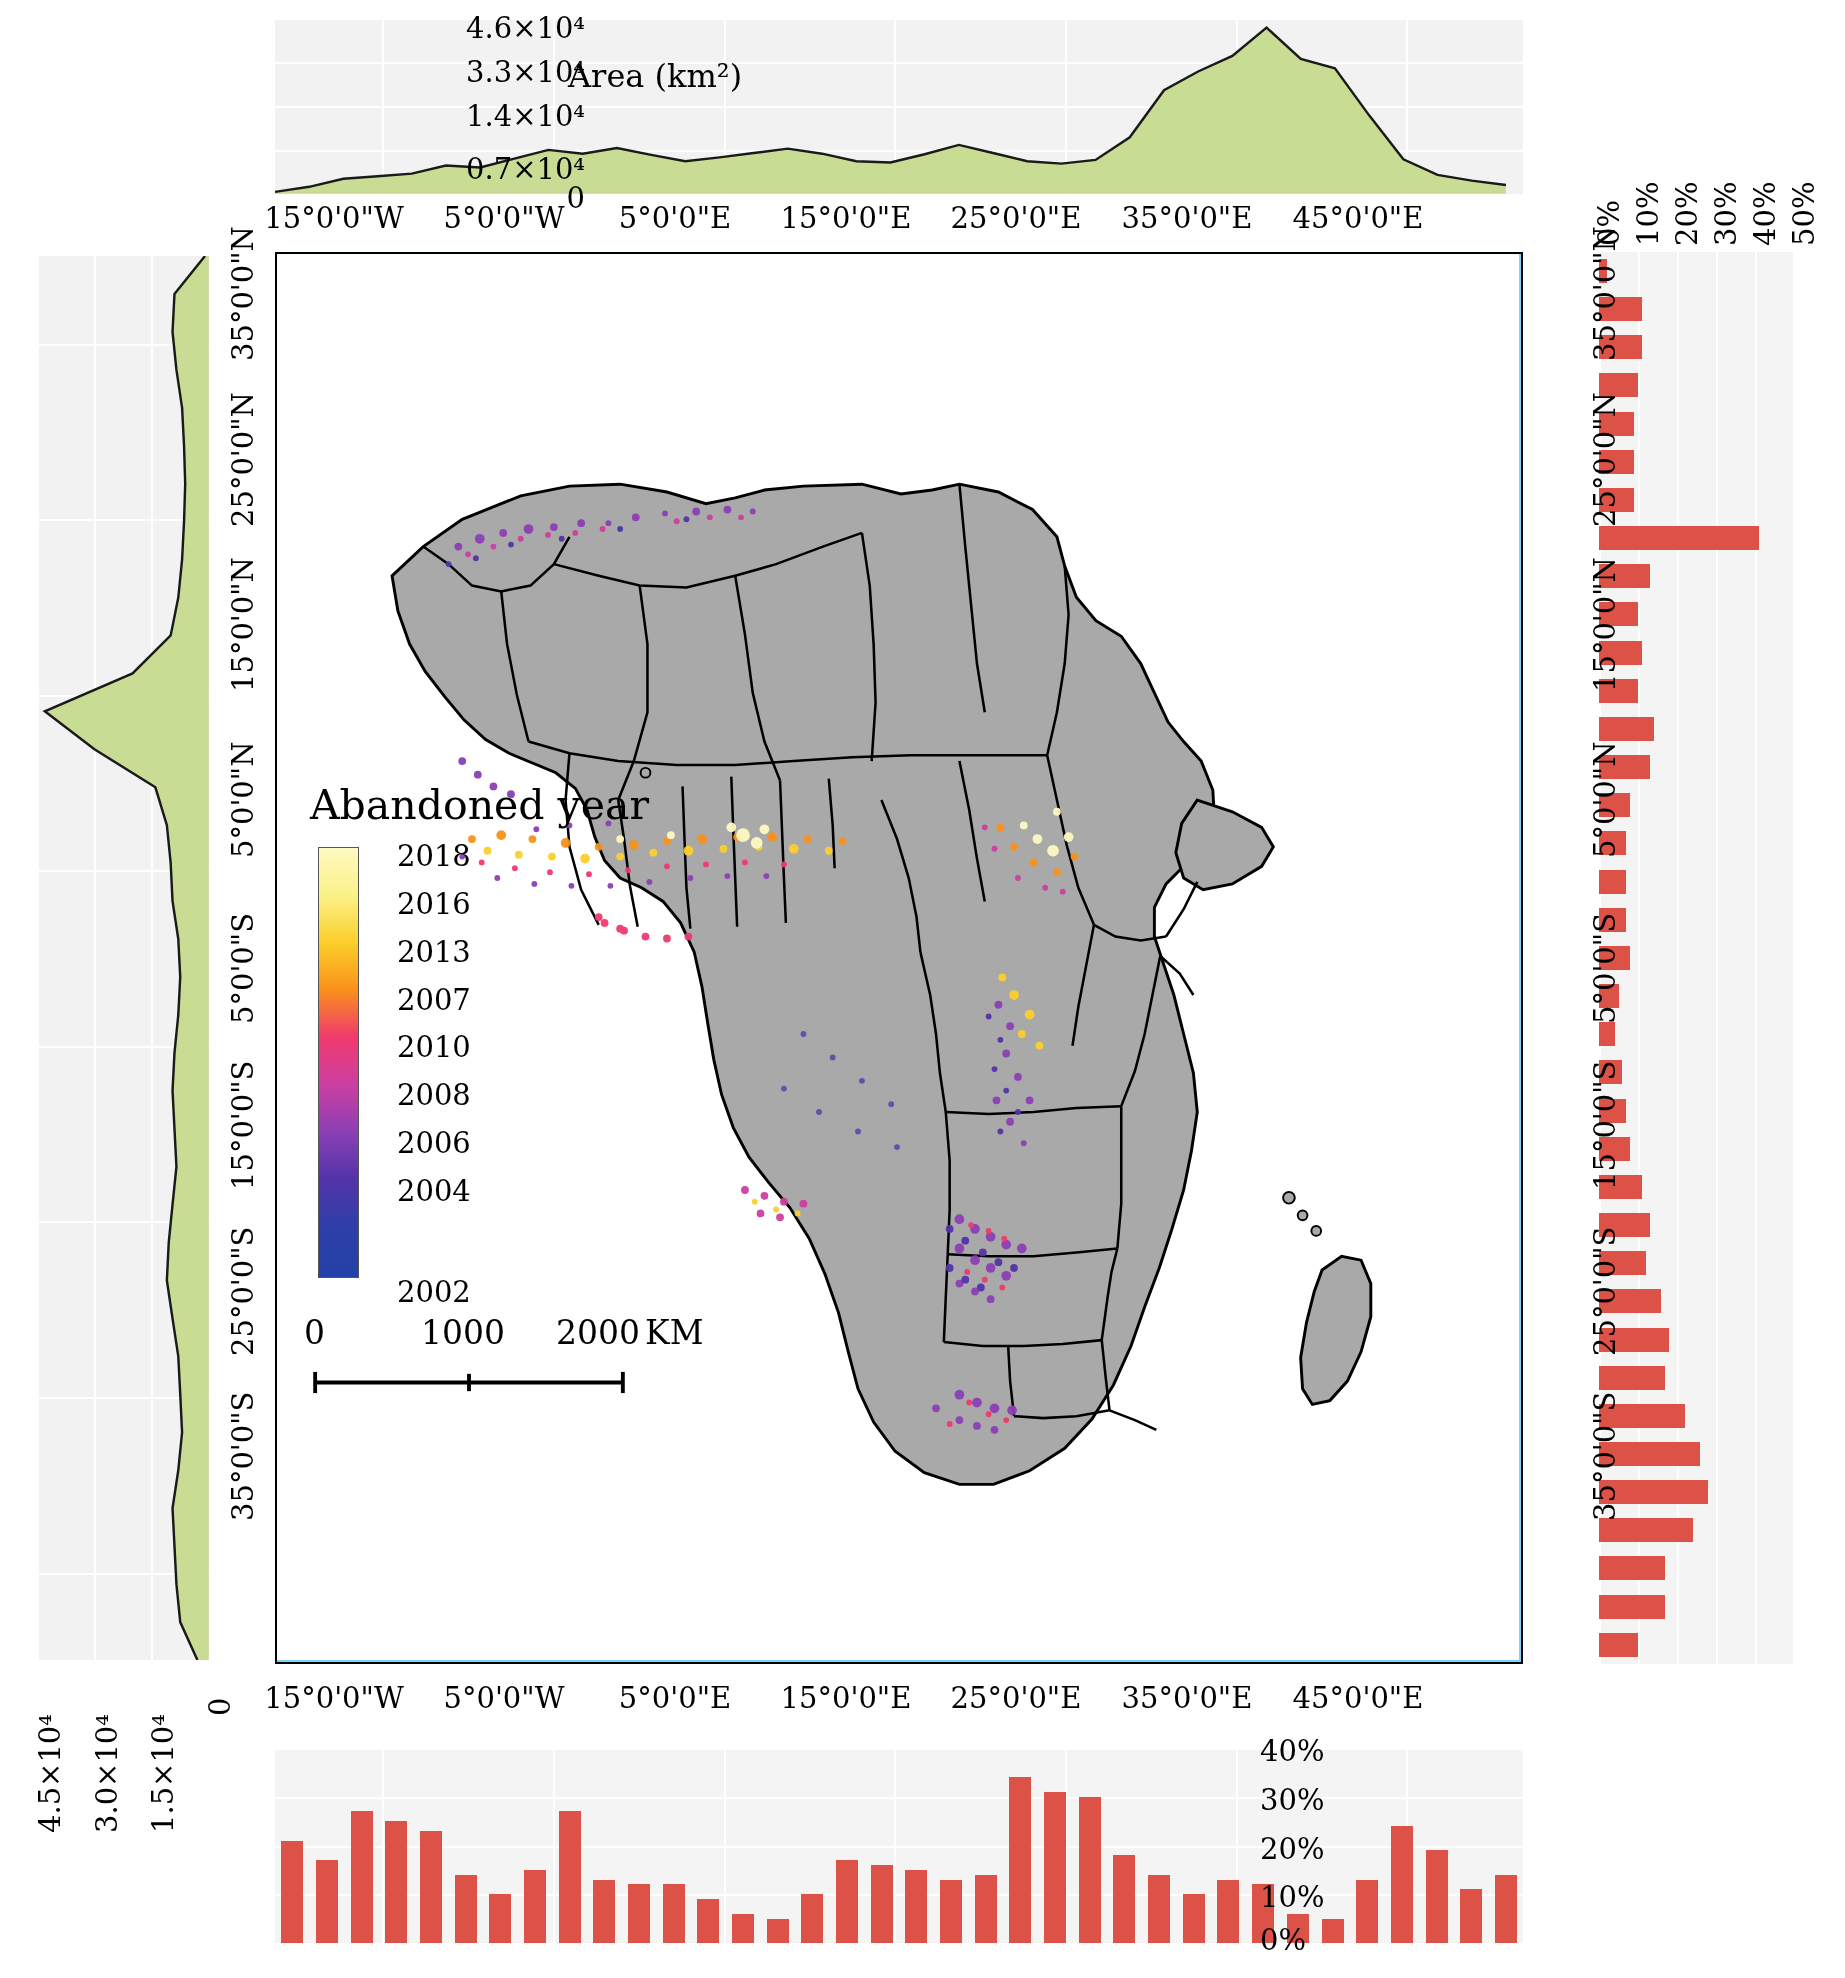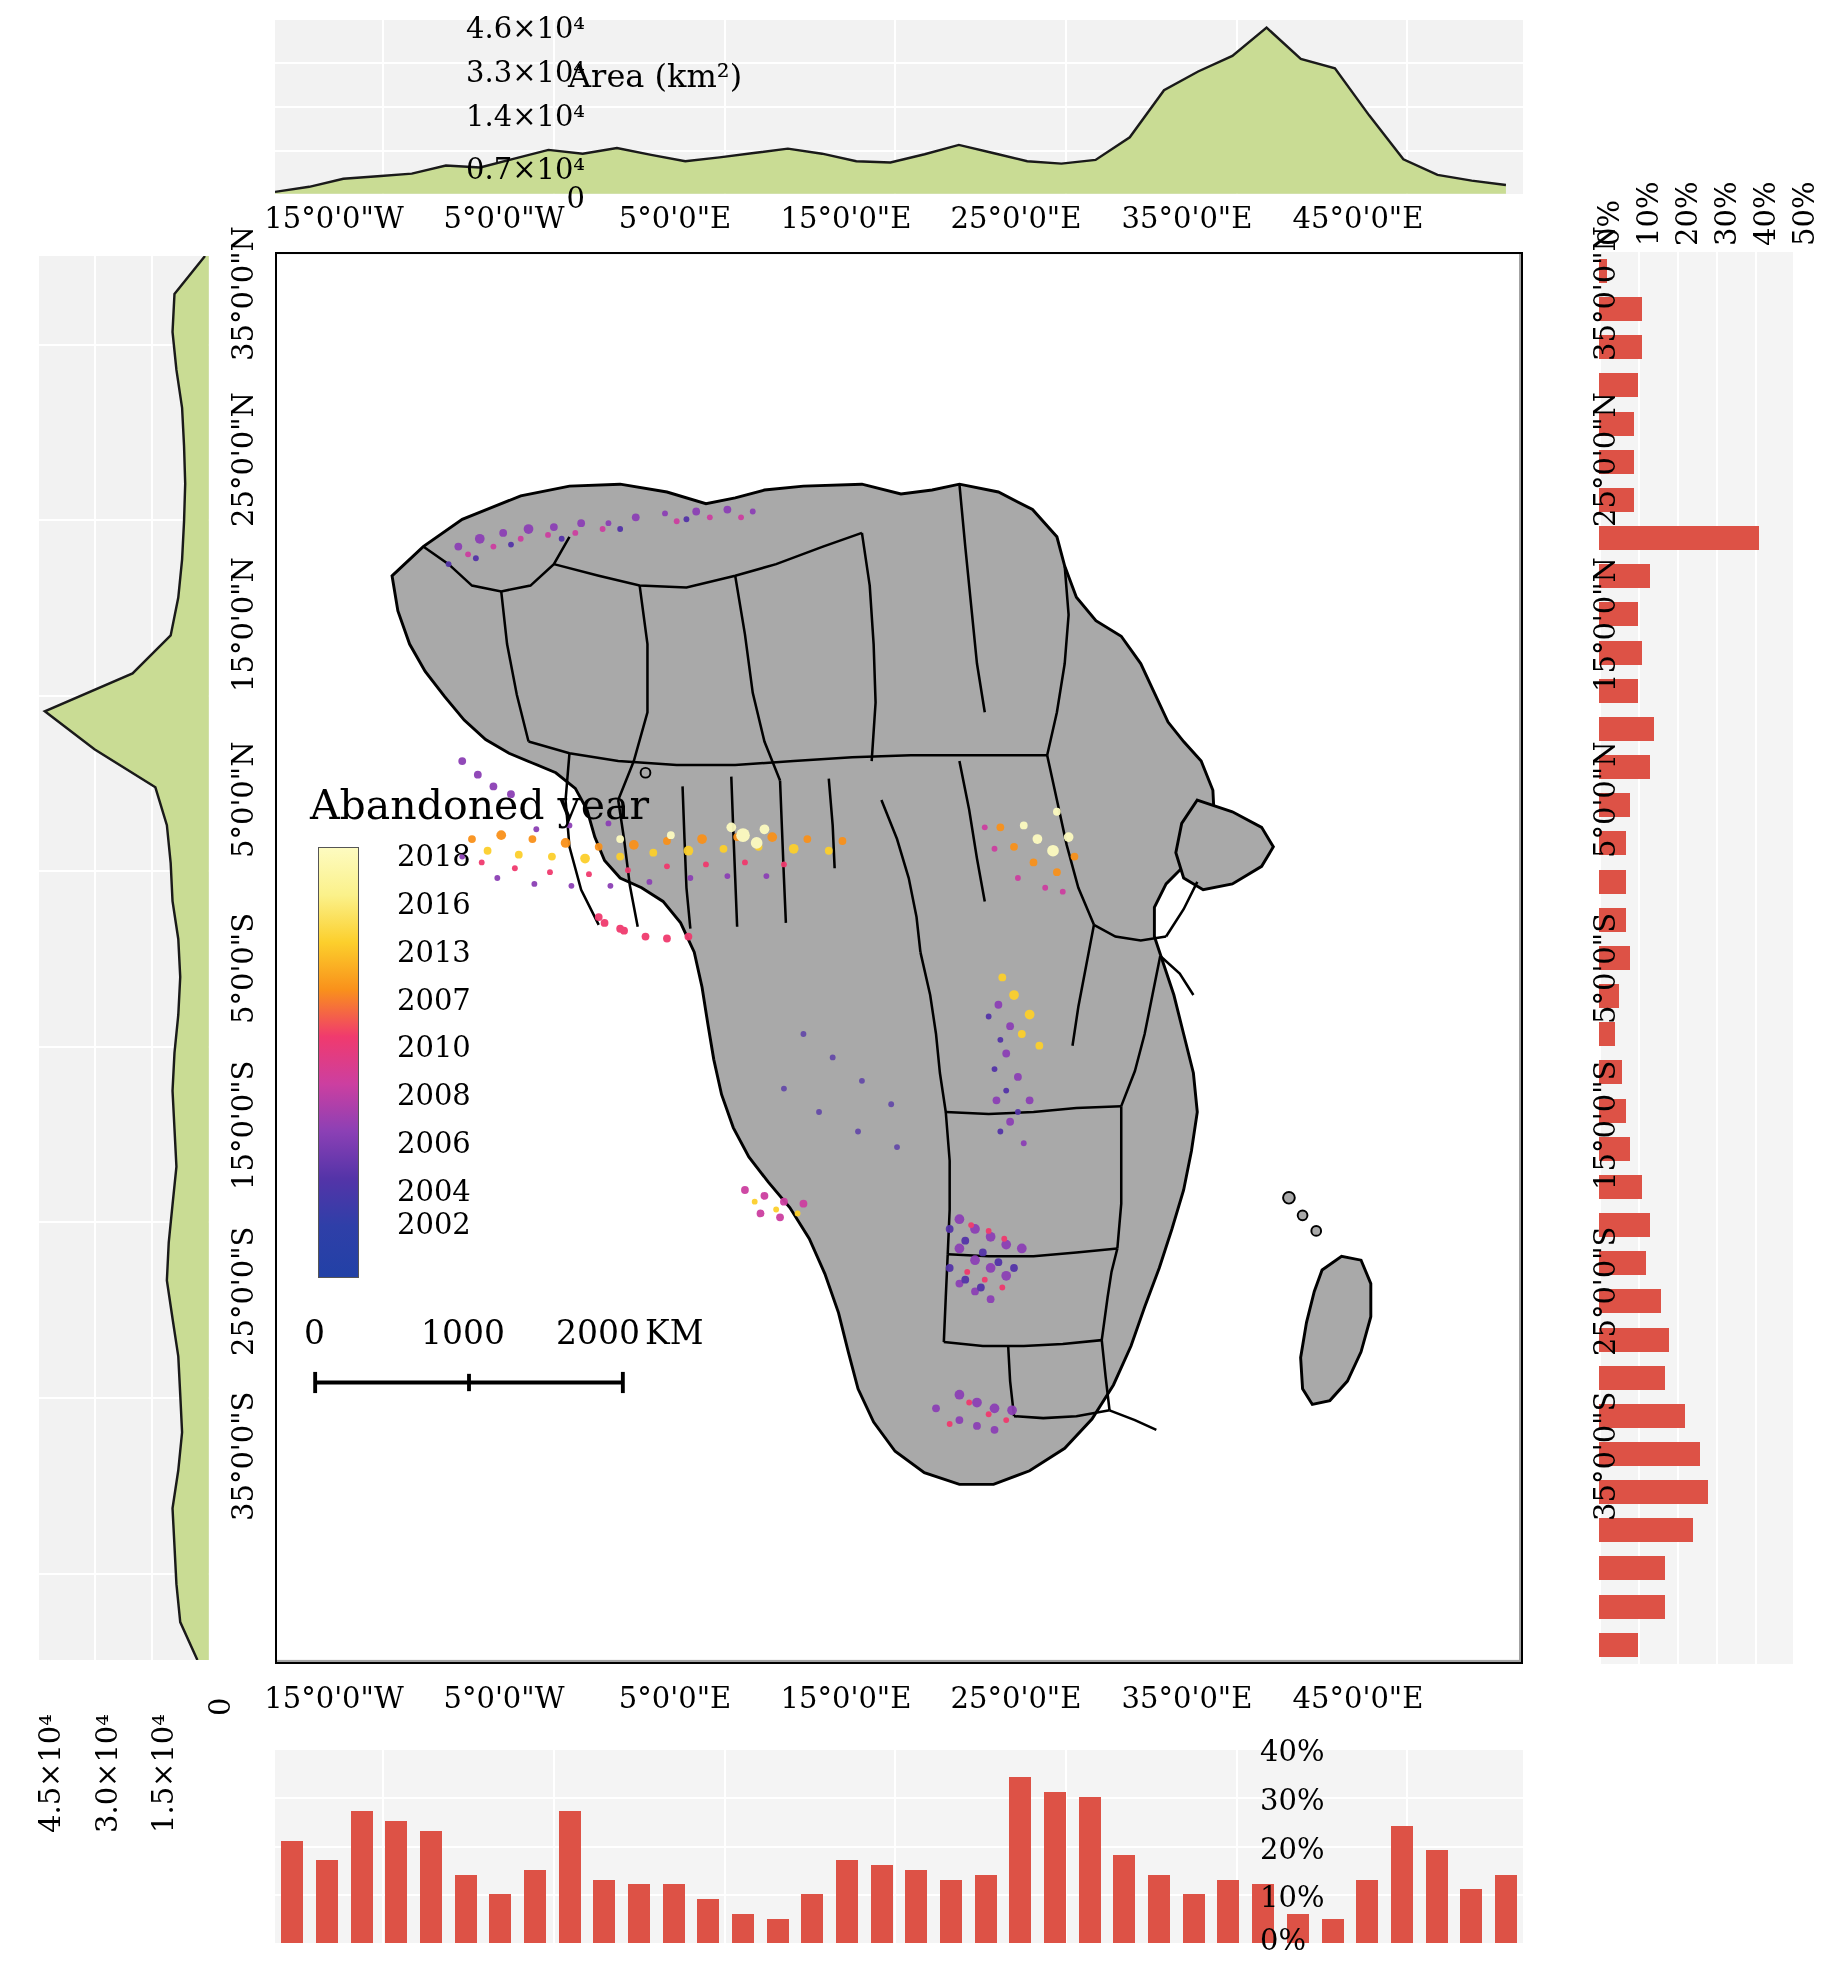--- a/index.html
+++ b/index.html
@@ -69,21 +69,21 @@
   .lat-tick {
     position: absolute; font-size: 29px; white-space: nowrap;
   }
   .left-xtick {
     position: absolute; font-size: 29px; white-space: nowrap;
   }
 
   
   #map-frame {
     left: 275px; top: 252px; width: 1248px; height: 1412px;
-    border: 2.9px solid #000; background: #a3a3a3; box-sizing: border-box;
+    border: 2.9px solid #000; background: #7dd3fc; box-sizing: border-box;
     overflow: hidden;
   }
   #map-canvas { position: absolute; left: 0; top: 0; }
   #legend-title {
     position: absolute; left: 33px; top: 527px; font-size: 41px;
   }
   #colorbar {
     position: absolute; left: 41px; top: 593px; width: 39px; height: 429px;
     background: linear-gradient(to bottom,
       #fdfbc0 0%,
@@ -531,21 +531,21 @@
     <div id="legend-title">Abandoned year</div>
     <div id="colorbar"></div>
     <div class="cb-tick" style="top:585px">2018</div>
     <div class="cb-tick" style="top:633px">2016</div>
     <div class="cb-tick" style="top:681px">2013</div>
     <div class="cb-tick" style="top:729px">2007</div>
     <div class="cb-tick" style="top:776px">2010</div>
     <div class="cb-tick" style="top:824px">2008</div>
     <div class="cb-tick" style="top:872px">2006</div>
     <div class="cb-tick" style="top:920px">2004</div>
-    <div class="cb-tick" style="top:953px">2002</div>
+    <div class="cb-tick" style="top:1021px">2002</div>
 
     <div id="scale-bar-wrap">
       <div id="scale-labels">
         <span class="scale-lbl" style="left:0px">0</span>
         <span class="scale-lbl" style="left:117px">1000</span>
         <span class="scale-lbl" style="left:252px">2000</span>
         <span class="scale-lbl" style="left:341px">KM</span>
       </div>
     </div>
     <svg id="scale-line" viewBox="0 0 326 26">

